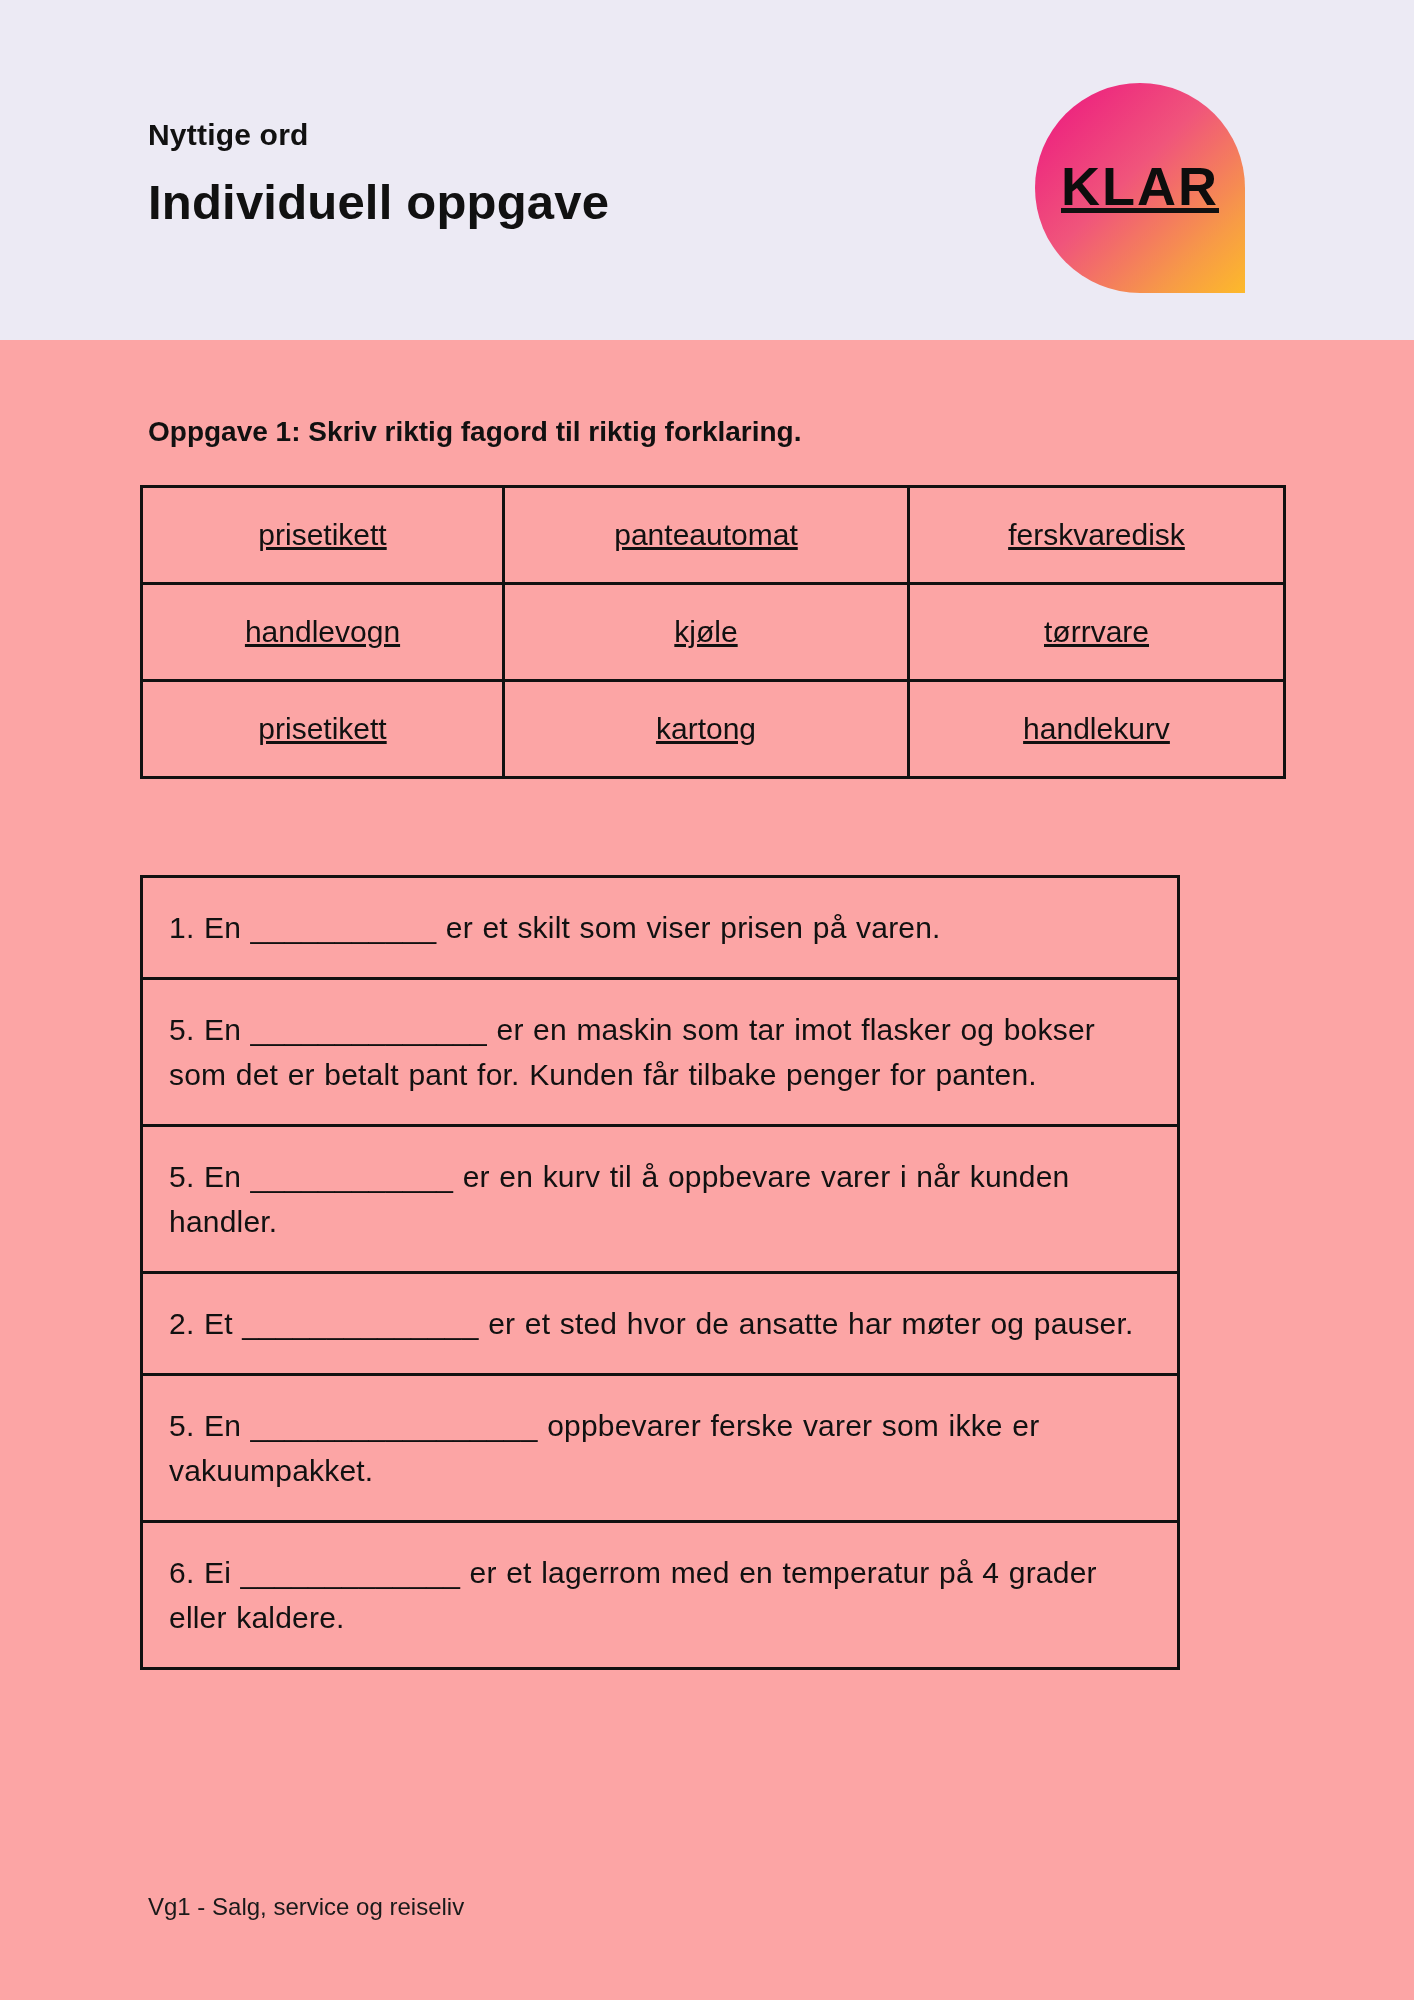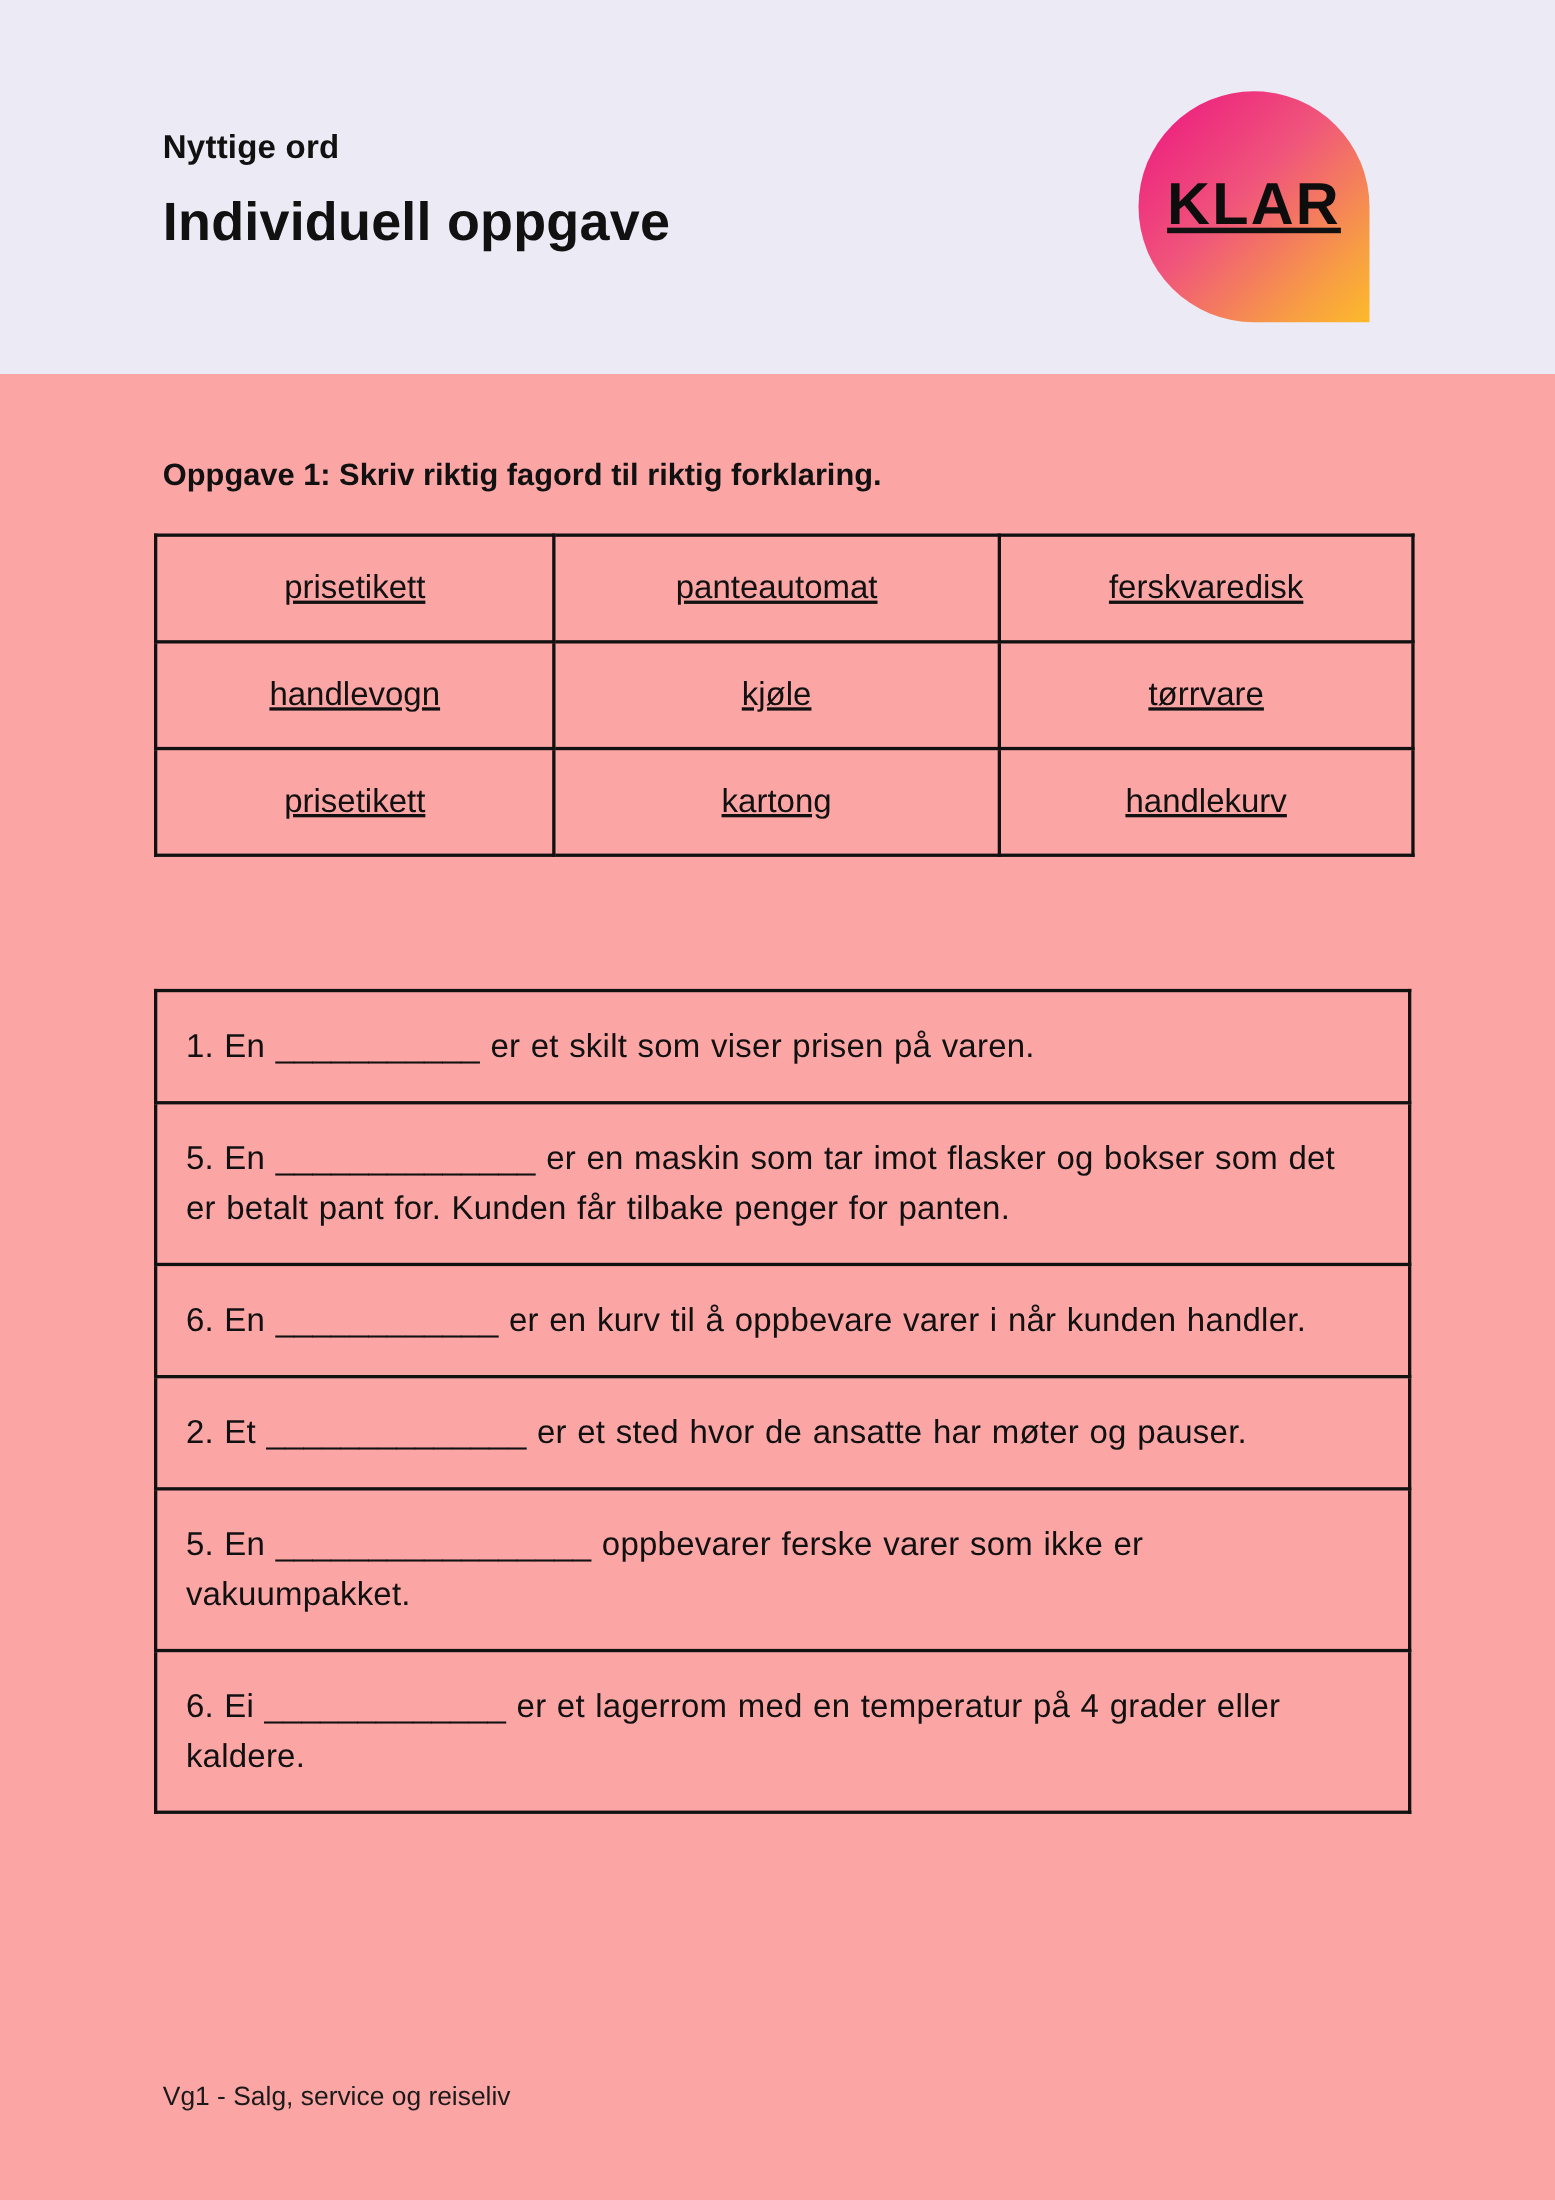--- a/index.html
+++ b/index.html
@@ -82,22 +82,22 @@
   table.word-bank td {
     border: 3px solid #111111;
     height: 94px;
     text-align: center;
     vertical-align: middle;
     font-size: 30px;
     padding: 0 8px;
     text-decoration: underline;
   }
   table.sentences {
-    margin-top: 120px;
-    width: 1143px;
+    margin-top: 96px;
+    width: 1040px;
     border-collapse: collapse;
     table-layout: fixed;
   }
   table.sentences td {
     border: 3px solid #111111;
     font-size: 30px;
     line-height: 45px;
     padding: 27px 30px 27px 26px;
     vertical-align: middle;
     letter-spacing: 0.2px;
@@ -157,21 +157,21 @@
 
     <table class="sentences">
       <tbody>
         <tr>
           <td>1. En ___________ er et skilt som viser prisen på varen.</td>
         </tr>
         <tr>
           <td>5. En ______________ er en maskin som tar imot flasker og bokser som det er betalt pant for. Kunden får tilbake penger for panten.</td>
         </tr>
         <tr>
-          <td>6. En ____________ er en kurv til å oppbevare varer i når kunden handler.</td>
+          <td>5. En ____________ er en kurv til å oppbevare varer i når kunden handler.</td>
         </tr>
         <tr>
           <td>2. Et ______________ er et sted hvor de ansatte har møter og pauser.</td>
         </tr>
         <tr>
           <td>5. En _________________ oppbevarer ferske varer som ikke er vakuumpakket.</td>
         </tr>
         <tr>
           <td>6. Ei _____________ er et lagerrom med en temperatur på 4 grader eller kaldere.</td>
         </tr>

